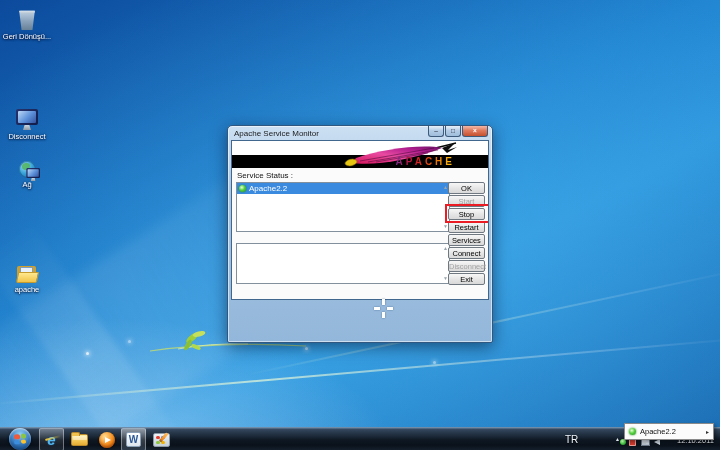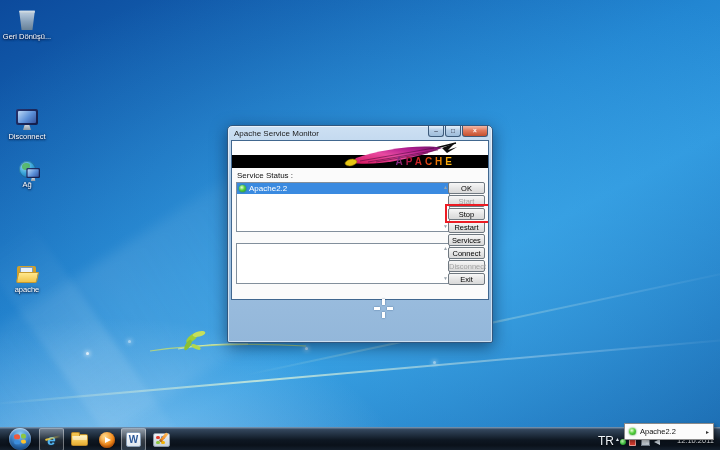--- a/index.html
+++ b/index.html
@@ -124,21 +124,21 @@
   .wmp { width:16px; height:16px; border-radius:50%; background:radial-gradient(circle at 35% 28%, #ffd98c, #f headquarters) ; }
   .wmp { width:16px; height:16px; border-radius:50%; background:radial-gradient(circle at 35% 28%, #ffd98c, #f68f1e 55%, #c65c06 90%); box-shadow:inset 0 -2px 3px rgba(120,40,0,.5), 0 1px 2px rgba(0,0,0,.5); display:flex; align-items:center; justify-content:center; }
   .wmp i { width:0; height:0; border-left:6px solid #fff; border-top:3.5px solid transparent; border-bottom:3.5px solid transparent; margin-left:2px; }
   .word { width:15px; height:15px; background:linear-gradient(180deg,#ffffff,#dde6ef); border:1px solid #8aa0b8; border-radius:2px;
     font-size:10px; font-weight:bold; color:#2b5797; text-align:center; line-height:13px; }
   .palette { width:17px; height:14px; background:linear-gradient(180deg,#eef3f8,#c3ced8); border:1px solid #8b98a5; border-radius:2px; position:relative; }
   .palette b { position:absolute; width:3.5px; height:3.5px; border-radius:50%; }
   .p1{left:2px;top:2px;background:#e23b2e;} .p2{left:7px;top:2px;background:#2e7fd3;} .p3{left:2px;top:7px;background:#8cc63f;} .p4{left:7px;top:7px;background:#f3b200;}
   .pencil { position:absolute; right:0px; top:2px; width:11px; height:2.5px; background:linear-gradient(90deg,#8a5a20,#f08a24 30%,#ffc060); transform:rotate(-48deg); border-radius:1px; }
 
-  .lang { position:absolute; left:597px; top:6px; width:18px; text-align:center; font-size:12px; color:#eef3f8; text-shadow:0 1px 1px rgba(0,0,0,.8); }
+  .lang { position:absolute; left:565px; top:6px; width:18px; text-align:left; font-size:10px; color:#eef3f8; text-shadow:0 1px 1px rgba(0,0,0,.8); }
   .tray-expand { position:absolute; left:615px; top:8px; font-size:5px; color:#dfe6ee; }
   .tray-ico { position:absolute; top:11px; }
   .ti-green { left:620px; width:6px; height:6px; border-radius:50%; background:radial-gradient(circle at 40% 35%,#b8f0a8,#3dbd3d 55%,#1d7a1d); }
   .ti-red { left:629px; width:7px; height:7px; background:#d43b2f; border-radius:1px; box-shadow:inset 0 0 0 1px rgba(255,255,255,.5); }
   .ti-net { left:641px; width:9px; height:7px; background:linear-gradient(180deg,#e8edf2,#aeb9c4); border-radius:1px; box-shadow:inset 0 0 0 1px #6a7684; }
   .ti-spk { left:654px; width:0; height:0; border-right:6px solid #cfd8e1; border-top:3.5px solid transparent; border-bottom:3.5px solid transparent; position:absolute; }
   .ti-spk:before { content:""; position:absolute; left:-8px; top:-2px; width:3px; height:4px; background:#cfd8e1; }
   .clock { position:absolute; right:6px; top:8px; font-size:7.5px; color:#f0f4f8; text-shadow:0 1px 1px rgba(0,0,0,.8); }
 
   

